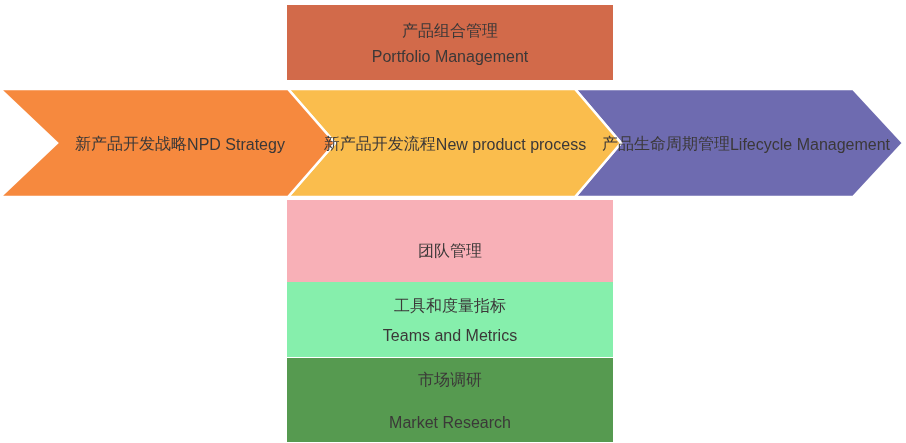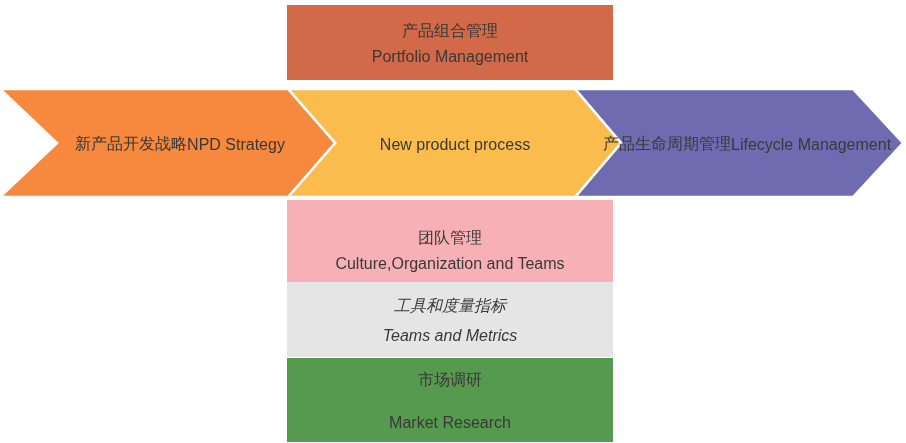--- a/index.html
+++ b/index.html
@@ -18,21 +18,21 @@
   .blue-box{top:282px;height:75px;}
   .green-box{top:358px;height:84px;}
   .band{position:absolute;left:0;top:89px;width:906px;height:108px;display:block;}
   .arrow-label{
     position:absolute;top:89px;height:108px;
     display:flex;flex-direction:row;align-items:center;justify-content:center;
     text-align:center;
   }
   .al1{left:57px;width:246px;}
   .al2{left:335px;width:240px;}
-  .al3{left:603px;width:250px;justify-content:space-between;}
+  .al3{left:621px;width:250px;}
   .zh{font-size:16px;line-height:25px;white-space:nowrap;}
   .en{font-size:16px;line-height:22px;margin-top:3px;white-space:nowrap;}
   .blue-box .en,.green-box .en{margin-top:7px;}
 </style>
 </head>
 <body>
 
 <div class="canvas" style="--text-color: #3B3838;">
 
   <div class="box top-box" style="background-color: rgb(210, 106, 74);">
@@ -44,32 +44,32 @@
     <polygon points="575,0 853,0 903,54 853,108 575,108 621,54" stroke="#FFFFFF" stroke-width="2.5" stroke-linejoin="miter" fill="#6E6BB0"></polygon>
     <polygon points="288,0 575,0 621,54 575,108 288,108 335,54" stroke="#FFFFFF" stroke-width="2.5" stroke-linejoin="miter" fill="#FABD4D"></polygon>
     <polygon points="0,0 288,0 335,54 288,108 0,108 57,54" stroke="#FFFFFF" stroke-width="2.5" stroke-linejoin="miter" fill="#F6893E"></polygon>
   </svg>
 
   <div class="arrow-label al1">
     <div class="zh">新产品开发战略</div>
     <div class="en">NPD Strategy</div>
   </div>
   <div class="arrow-label al2">
+    <div class="zh">新产品开发流程</div>
     <div class="en">New product process</div>
   </div>
   <div class="arrow-label al3">
     <div class="zh">产品生命周期管理</div>
     <div class="en">Lifecycle Management</div>
   </div>
 
   <div class="box pink-box" style="background-color: rgb(248, 176, 183);">
     <div class="zh">团队管理</div>
-    <div class="en">Culture,Organization and Teams</div>
   </div>
-  <div class="box blue-box" style="background-color: #e5e5e5; font-style: italic;">
+  <div class="box blue-box" style="background-color: #86efac;">
     <div class="zh">工具和度量指标</div>
     <div class="en">Teams and Metrics</div>
   </div>
   <div class="box green-box" style="background-color: rgb(86, 154, 80); gap: 13px;">
     <div class="zh">市场调研</div>
     <div class="en">Market Research</div>
   </div>
 
 </div>
 

